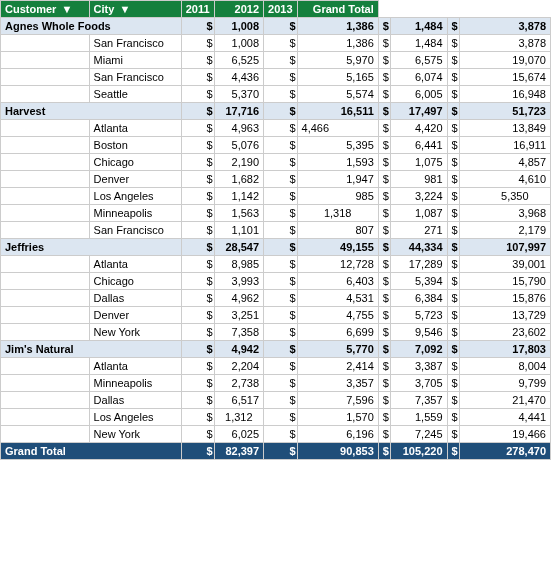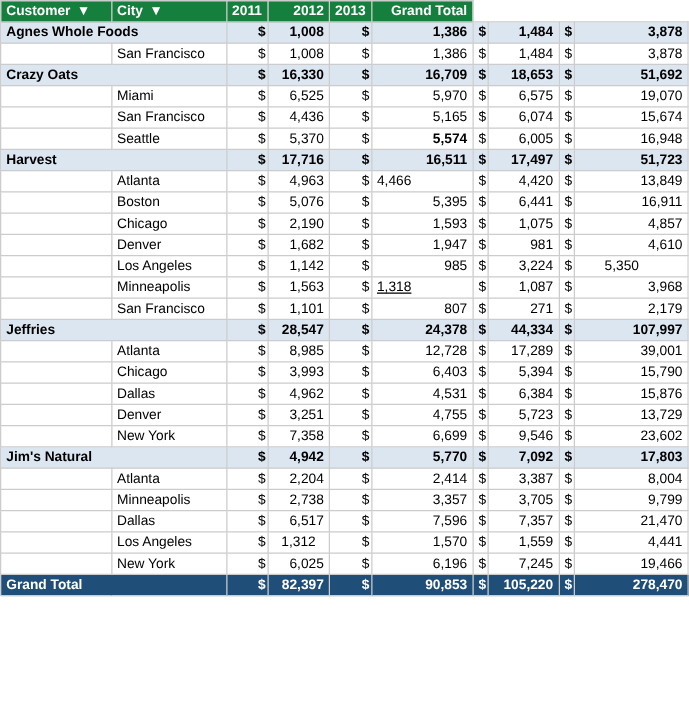--- a/index.html
+++ b/index.html
@@ -80,31 +80,20 @@
       <td>San Francisco</td>
       <td class="dollar">$</td>
       <td class="amount" style="text-align:right;">1,008</td>
       <td class="dollar">$</td>
       <td class="amount" style="text-align:right;">1,386</td>
       <td class="dollar">$</td>
       <td class="amount" style="text-align:right;">1,484</td>
       <td class="dollar">$</td>
       <td class="amount" style="text-align:right;">3,878</td>
     </tr>
-      <tr class="row-customer">
-      <td colspan="2" style="font-weight:bold;">Crazy Oats</td>
-      <td class="dollar">$</td>
-      <td class="amount" style="text-align:right;font-weight:bold;">16,330</td>
-      <td class="dollar">$</td>
-      <td class="amount" style="text-align:right;font-weight:bold;">16,709</td>
-      <td class="dollar">$</td>
-      <td class="amount" style="text-align:right;font-weight:bold;">18,653</td>
-      <td class="dollar">$</td>
-      <td class="amount" style="text-align:right;font-weight:bold;">51,692</td>
-    </tr>
       <tr class="row-city">
       <td></td>
       <td>Miami</td>
       <td class="dollar">$</td>
       <td class="amount" style="text-align:right;">6,525</td>
       <td class="dollar">$</td>
       <td class="amount" style="text-align:right;">5,970</td>
       <td class="dollar">$</td>
       <td class="amount" style="text-align:right;">6,575</td>
       <td class="dollar">$</td>
@@ -121,21 +110,21 @@
       <td class="amount" style="text-align:right;">6,074</td>
       <td class="dollar">$</td>
       <td class="amount" style="text-align:right;">15,674</td>
     </tr>
       <tr class="row-city">
       <td></td>
       <td>Seattle</td>
       <td class="dollar">$</td>
       <td class="amount" style="text-align:right;">5,370</td>
       <td class="dollar">$</td>
-      <td class="amount" style="text-align:right;font-weight:bold;">5,574</td>
+      <td class="amount" style="text-align:right;">5,574</td>
       <td class="dollar">$</td>
       <td class="amount" style="text-align:right;">6,005</td>
       <td class="dollar">$</td>
       <td class="amount" style="text-align:right;">16,948</td>
     </tr>
       <tr class="row-customer">
       <td colspan="2" style="font-weight:bold;">Harvest</td>
       <td class="dollar">$</td>
       <td class="amount" style="text-align:right;font-weight:bold;">17,716</td>
       <td class="dollar">$</td>
@@ -196,29 +185,29 @@
       <tr class="row-city">
       <td></td>
       <td>Los Angeles</td>
       <td class="dollar">$</td>
       <td class="amount" style="text-align:right;">1,142</td>
       <td class="dollar">$</td>
       <td class="amount" style="text-align:right;">985</td>
       <td class="dollar">$</td>
       <td class="amount" style="text-align:right;">3,224</td>
       <td class="dollar">$</td>
-      <td class="amount" style="text-align:left;padding-left:24px;">5,350</td>
+      <td class="amount" style="text-align:center;padding-left:24px;">5,350</td>
     </tr>
       <tr class="row-city">
       <td></td>
       <td>Minneapolis</td>
       <td class="dollar">$</td>
       <td class="amount" style="text-align:right;">1,563</td>
       <td class="dollar">$</td>
-      <td class="amount" style="text-align:left;text-decoration:underline;">1,318</td>
+      <td class="amount" style="text-align:center;">1,318</td>
       <td class="dollar">$</td>
       <td class="amount" style="text-align:right;">1,087</td>
       <td class="dollar">$</td>
       <td class="amount" style="text-align:right;">3,968</td>
     </tr>
       <tr class="row-city">
       <td></td>
       <td>San Francisco</td>
       <td class="dollar">$</td>
       <td class="amount" style="text-align:right;">1,101</td>
@@ -227,21 +216,21 @@
       <td class="dollar">$</td>
       <td class="amount" style="text-align:right;">271</td>
       <td class="dollar">$</td>
       <td class="amount" style="text-align:right;">2,179</td>
     </tr>
       <tr class="row-customer">
       <td colspan="2" style="font-weight:bold;">Jeffries</td>
       <td class="dollar">$</td>
       <td class="amount" style="text-align:right;font-weight:bold;">28,547</td>
       <td class="dollar">$</td>
-      <td class="amount" style="text-align:right;font-weight:bold;">24,378</td>
+      <td class="amount" style="text-align:right;font-weight:bold;">49,155</td>
       <td class="dollar">$</td>
       <td class="amount" style="text-align:right;font-weight:bold;">44,334</td>
       <td class="dollar">$</td>
       <td class="amount" style="text-align:right;font-weight:bold;">107,997</td>
     </tr>
       <tr class="row-city">
       <td></td>
       <td>Atlanta</td>
       <td class="dollar">$</td>
       <td class="amount" style="text-align:right;">8,985</td>

